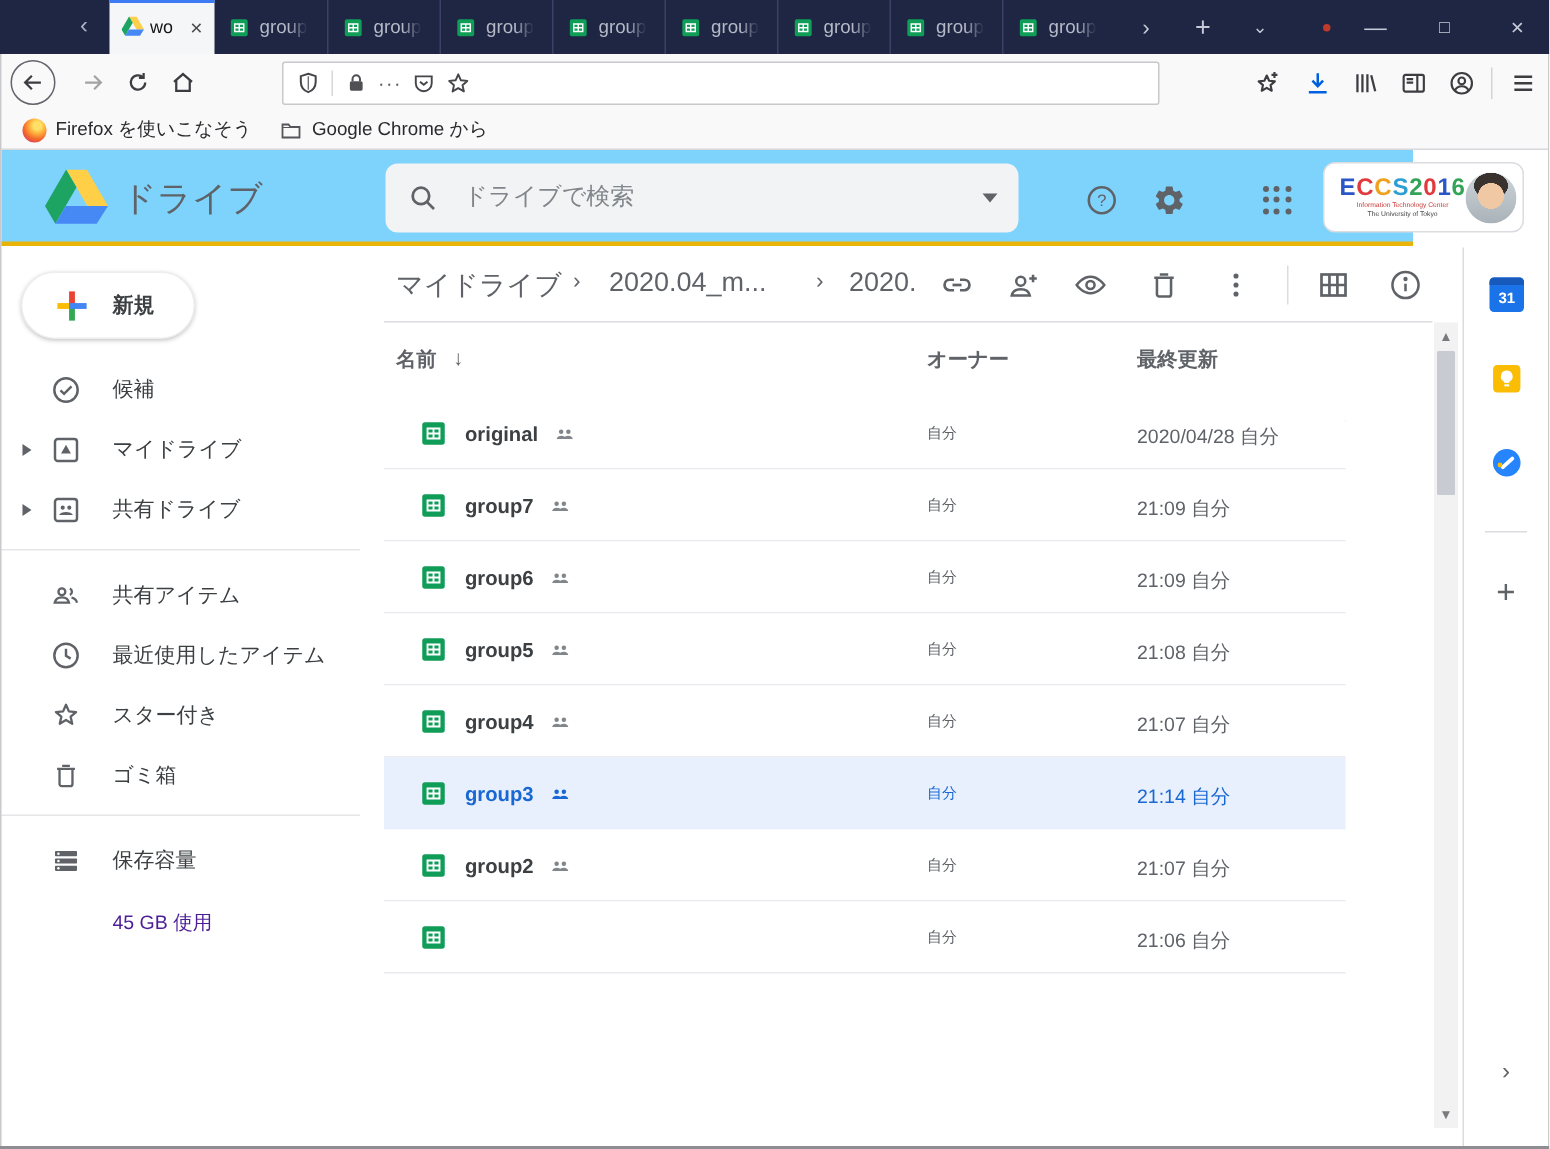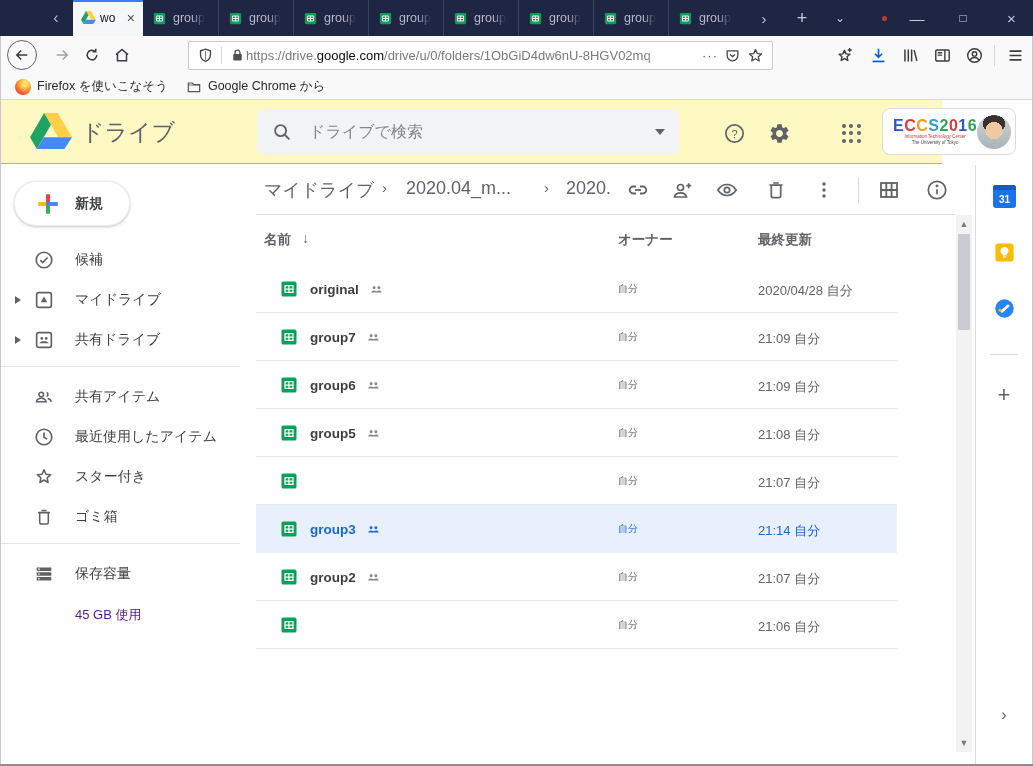--- a/index.html
+++ b/index.html
@@ -60,21 +60,21 @@
   .nav-right svg { width:19px; height:19px; }
 
   
   #bookmarksbar { position:absolute; left:1px; top:74px; width:1031px; height:26px; background:#f9f9fa; border-bottom:1px solid #d8d8dc; display:flex; align-items:center; padding-left:14px;text-align:right; }
   .bm-item { display:flex; align-items:center; margin-right:18px; }
   .bm-item .bm-label { font-size:12.5px; color:#2a2a2e; margin-left:6px; }
   .bm-firefox { width:16px; height:16px; border-radius:50%; background:radial-gradient(circle at 62% 30%,#ffe066 0 18%,#ffb13d 35%,#f3652a 62%,#d63e6c 85%,#8e2b85 100%); }
   .bm-folder svg { width:16px; height:16px; }
 
   
-  #driveheader { position:absolute; left:1px; top:100px; width:941px; height:64px; background:#fef9c3; border-bottom:1px solid #eab308; }
+  #driveheader { position:absolute; left:1px; top:100px; width:941px; height:64px; background:#7dd3fc; border-bottom:3px solid #eab308; }
   #drive-logo { position:absolute; left:29px; top:13px; width:42px; height:38px; }
   #drive-title { position:absolute; left:80px; top:17px; font-size:23px; color:#5f6368; }
   #search-box { position:absolute; left:256px; top:9px; width:422px; height:46px; background:#f1f3f4; border-radius:8px; display:flex; align-items:center; padding:0 14px; }
   #search-box svg.mag { width:22px; height:22px; flex:0 0 auto; }
   #search-input { flex:1; border:none; outline:none; background:transparent; font-size:16px; color:#202124; margin-left:16px; font-family:inherit; }
   #search-input::placeholder { color:#80868b; }
   #search-caret { width:0; height:0; border-left:5px solid transparent; border-right:5px solid transparent; border-top:6px solid #5f6368; margin-left:8px; }
   .hdr-icon { position:absolute; top:20px; width:26px; height:26px; display:flex; align-items:center; justify-content:center; }
   #hdr-help { left:720px; } #hdr-settings { left:765px; } #hdr-apps { left:837px; }
   .hdr-icon svg { width:23px; height:23px; }
@@ -286,21 +286,20 @@
             <path d="M12 5.4v12.8" stroke-width="1"></path>
           </svg>
       </span>
       <span class="u-sep"></span>
       <span class="url-icon">
         <svg viewBox="0 0 24 24">
             <rect x="6" y="10" width="12" height="9" rx="1.5" fill="#4f4f54"></rect>
             <path d="M8.5 10V8a3.5 3.5 0 0 1 7 0v2" fill="none" stroke="#4f4f54" stroke-width="1.9"></path>
           </svg>
       </span>
-      <span id="url-text"><span class="u-prefix">https://drive.</span><span class="u-domain">google.com</span><span class="u-path">/drive/u/0/folders/1ObGiD4dw6nU-8HGV02mq</span></span>
       <span id="url-ellipsis">···</span>
       <span class="url-icon">
         <svg viewBox="0 0 24 24" fill="none" stroke="#45454a" stroke-width="1.8">
             <path d="M4.5 5.5h15v6.5a7.5 7.5 0 0 1-15 0z"></path>
             <path d="M8.5 10.5l3.5 3 3.5-3"></path>
           </svg>
       </span>
       <span class="url-icon" style="margin-left:6px;">
         <svg viewBox="0 0 24 24" fill="none" stroke="#45454a" stroke-width="1.8" stroke-linejoin="round">
             <path d="M12 3.6l2.5 5.6 6 .6-4.5 4 1.3 5.9L12 16.6l-5.3 3.1 1.3-5.9-4.5-4 6-.6z"></path>
@@ -652,20 +651,30 @@
         <span class="f-owner">自分</span>
         <span class="f-modified">21:08 自分</span>
       </div>
       <div class="file-row">
         <span class="f-icon">
           <svg viewBox="0 0 24 24">
             <rect x="3" y="3" width="18" height="18" rx="2.2" fill="#0f9d58"></rect>
             <path d="M7.2 8h9.6v8H7.2z M7.2 12h9.6 M12 8v8" fill="none" stroke="#fff" stroke-width="1.5"></path>
           </svg>
         </span>
+        <span class="f-name-wrap">
+          <span class="f-name">group4</span>
+          <span class="f-shared">
+            <svg viewBox="0 0 24 24">
+              <circle cx="8.6" cy="9.6" r="2.1"></circle>
+              <circle cx="15.4" cy="9.6" r="2.1"></circle>
+              <path d="M4.4 16.4c.5-2 2.3-2.9 4.2-2.9 1.2 0 2.3.3 3.4.9 1.1-.6 2.2-.9 3.4-.9 1.9 0 3.7.9 4.2 2.9z"></path>
+            </svg>
+          </span>
+        </span>
         <span class="f-owner">自分</span>
         <span class="f-modified">21:07 自分</span>
       </div>
       <div class="file-row selected">
         <span class="f-icon">
           <svg viewBox="0 0 24 24">
             <rect x="3" y="3" width="18" height="18" rx="2.2" fill="#0f9d58"></rect>
             <path d="M7.2 8h9.6v8H7.2z M7.2 12h9.6 M12 8v8" fill="none" stroke="#fff" stroke-width="1.5"></path>
           </svg>
         </span>

